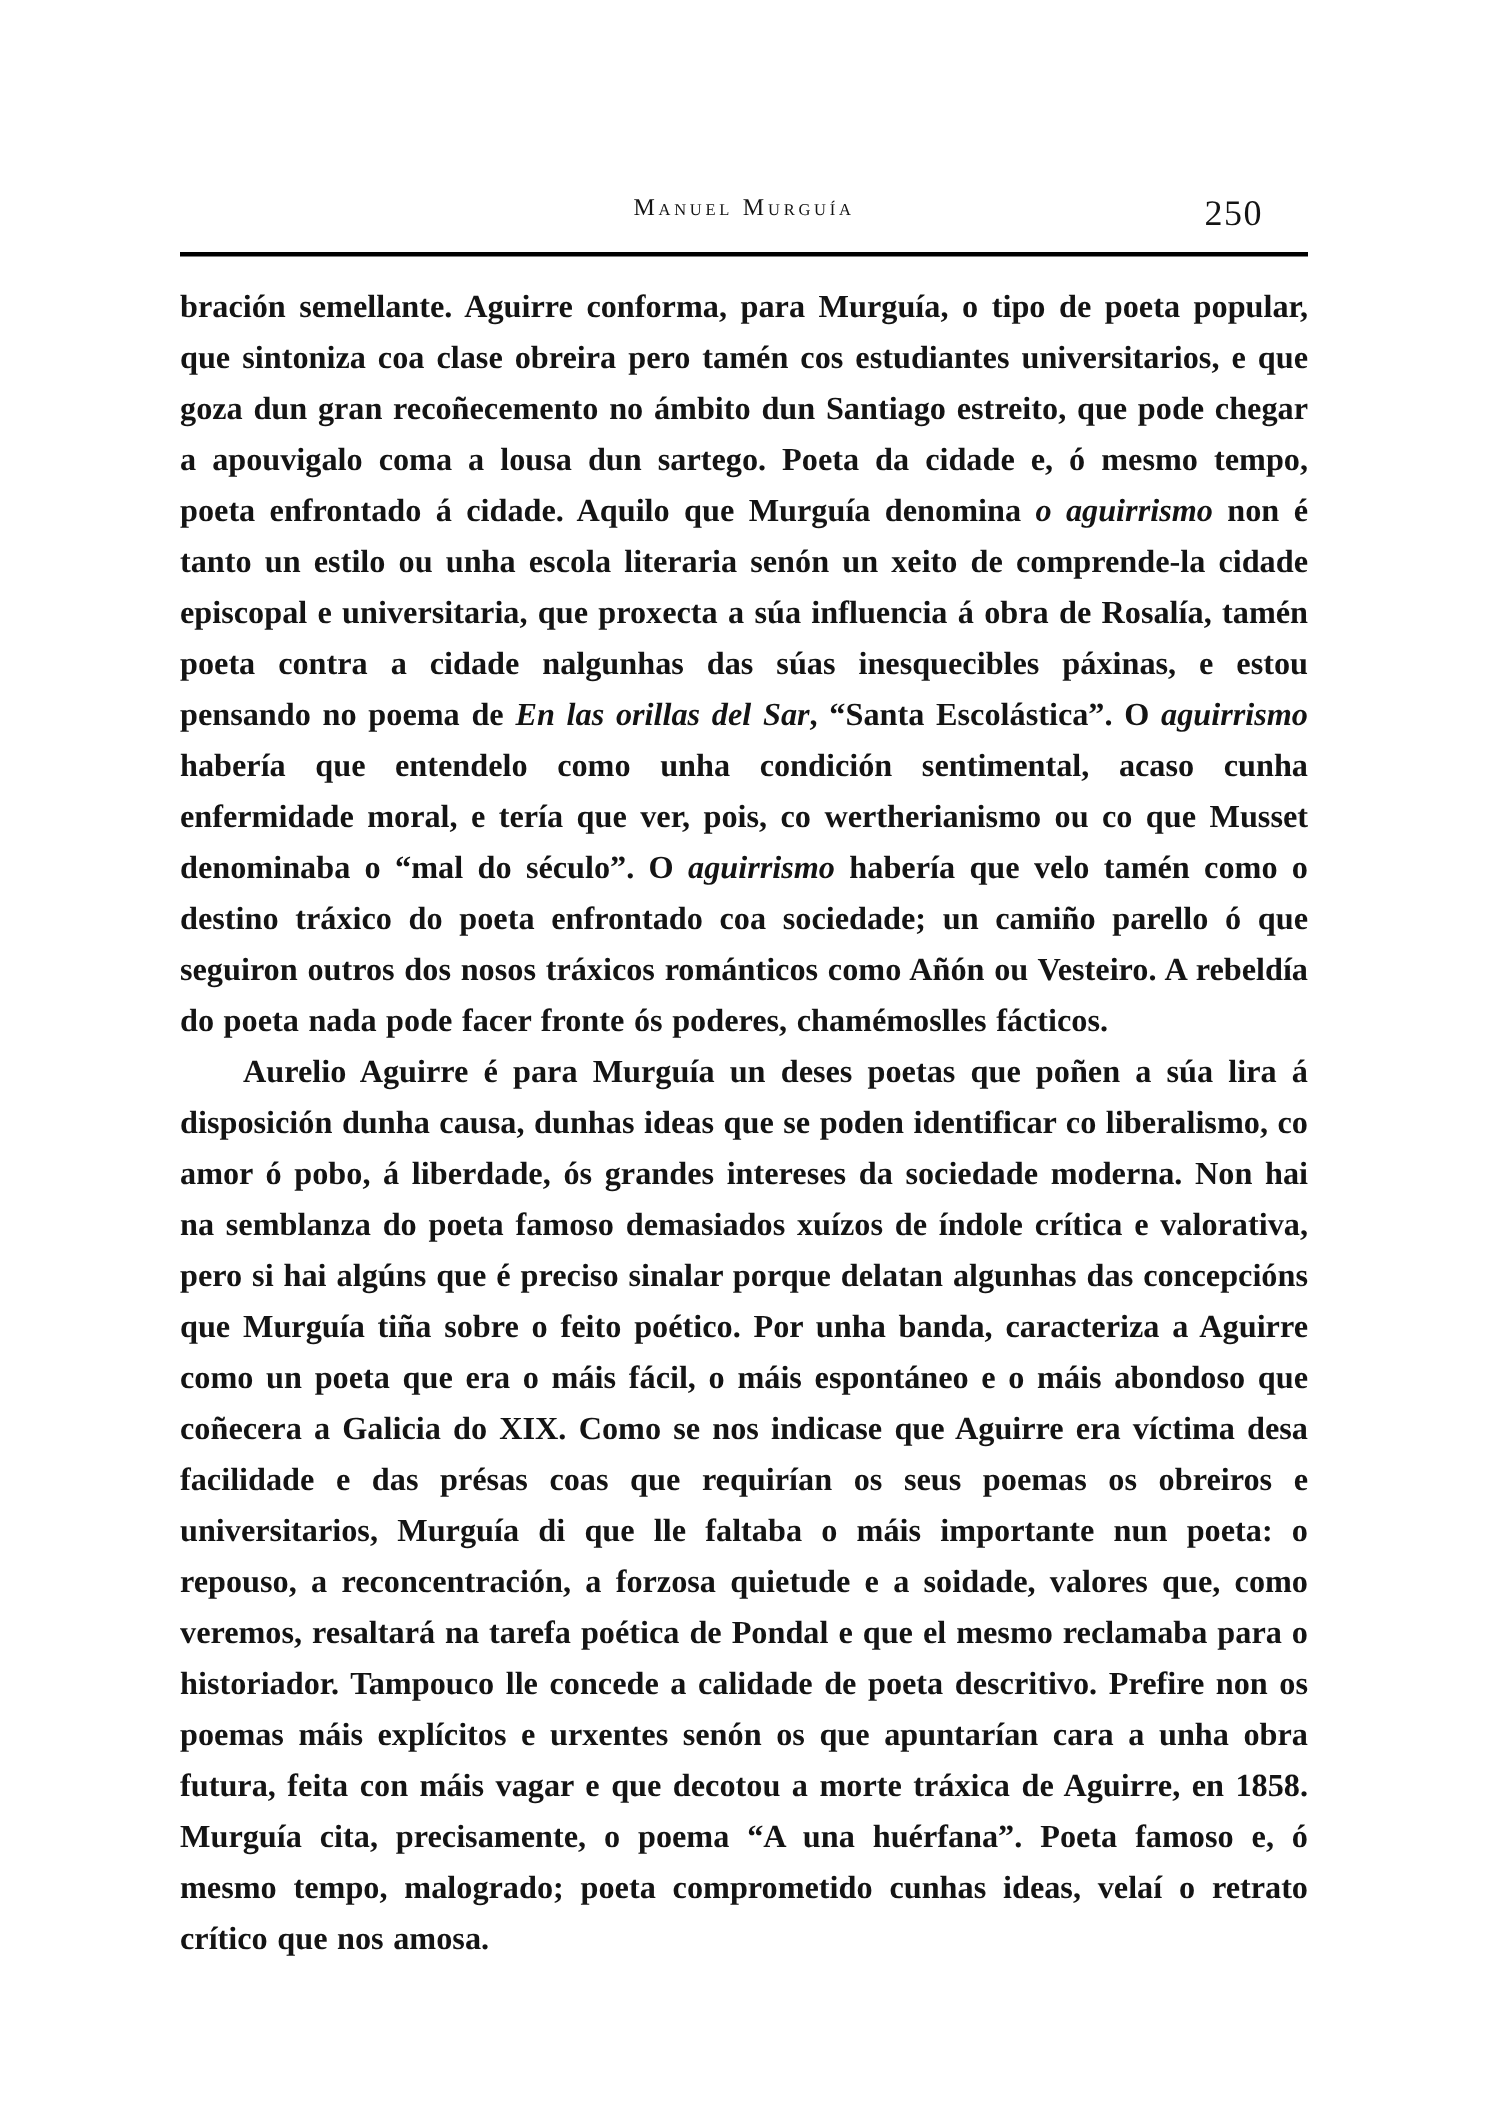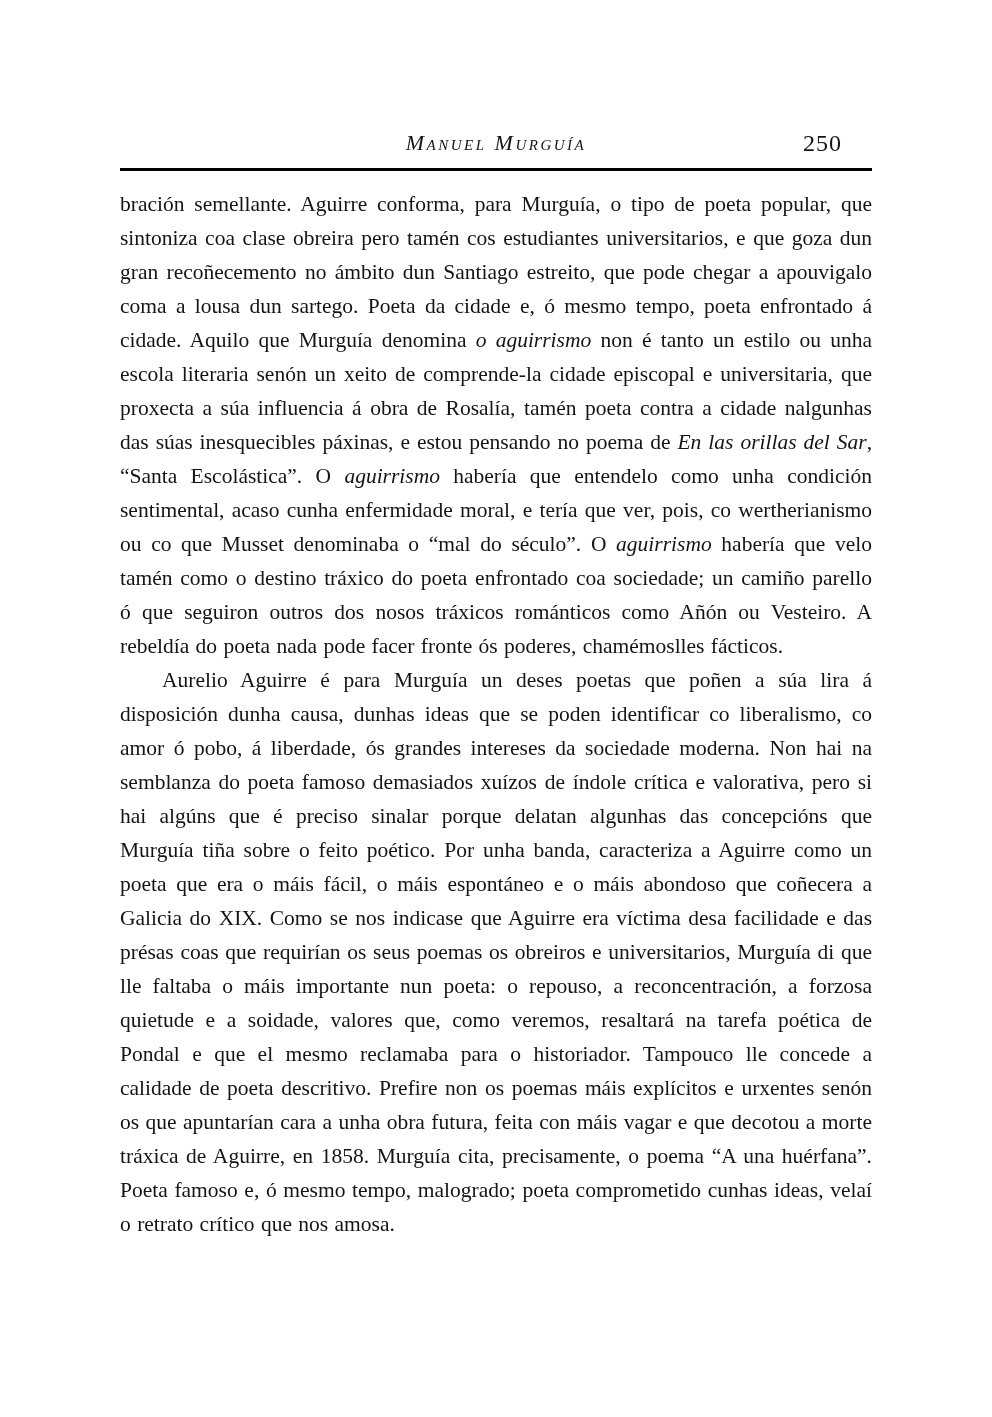--- a/index.html
+++ b/index.html
@@ -23,24 +23,23 @@
     top: 130px;
     width: 752px;
   }
   .page-header {
     position: relative;
     height: 34px;
     text-align: center;
   }
   .running-title {
     font-variant: small-caps;
-    font-size: 22px;
+    font-size: 16px;
     letter-spacing: 2.5px;
     color: #141414;
-    font-style: italic;
   }
   .page-number {
     position: absolute;
     right: 30px;
     top: 0;
     font-size: 24px;
     letter-spacing: 1px;
     color: #141414;
   }
   .rule {
@@ -51,20 +50,21 @@
   }
   .page-body {
     text-align: justify;
   }
   .para {
     margin: 0;
     font-size: 21.5px;
     line-height: 34px;
     text-align: justify;
     word-spacing: 1px;
+    font-weight: bold;
   }
   .para.indent {
     text-indent: 42px;
   }
   .italic {
     font-style: italic;
   }
 </style>
 </head>
 <body>

